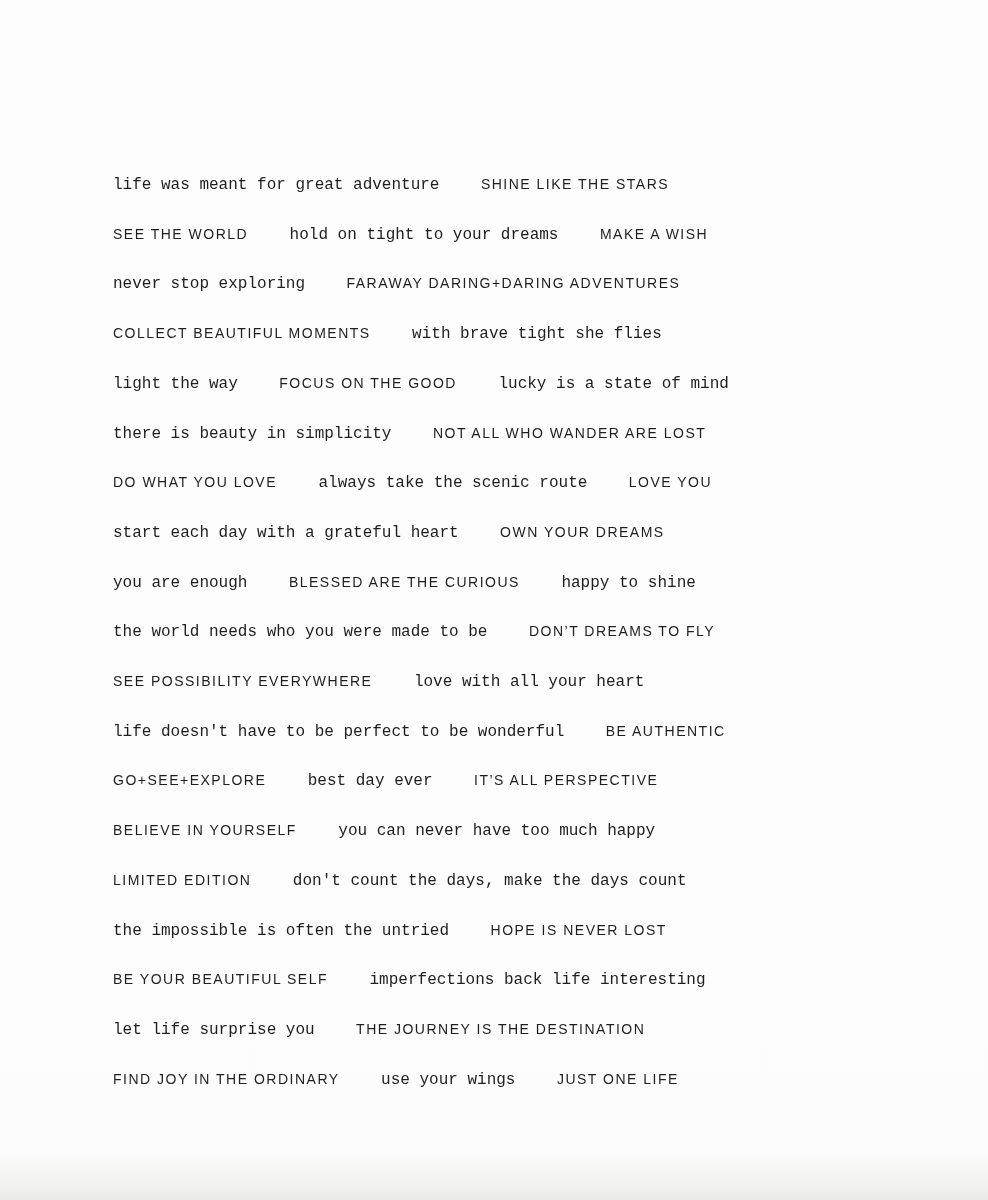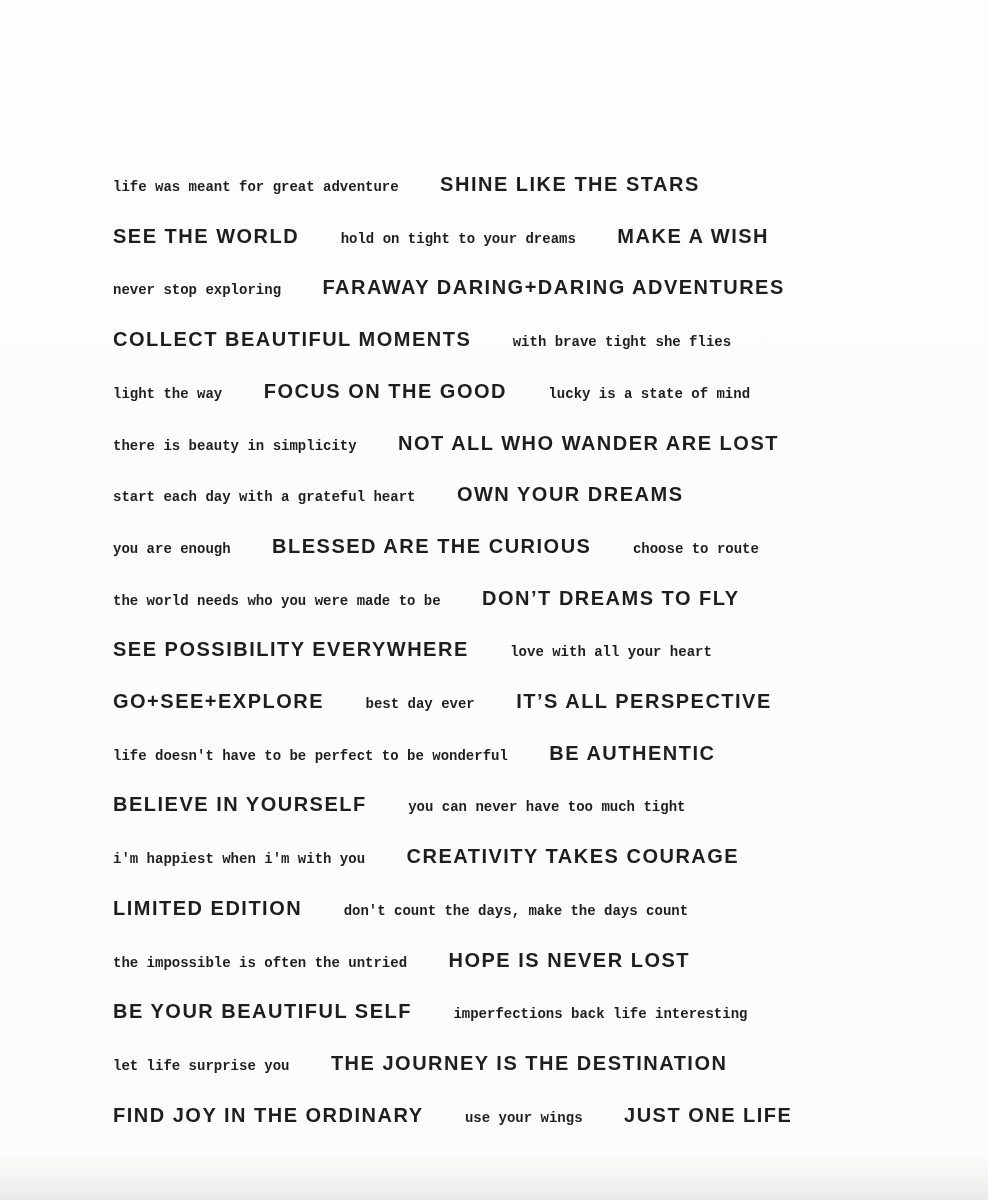--- a/index.html
+++ b/index.html
@@ -26,28 +26,28 @@
   }
   .seg {
     color: #1e1e1e;
     text-rendering: optimizeLegibility;
   }
   .seg + .seg {
     margin-left: 37px;
   }
   .lower {
     font-family: "Liberation Mono", monospace;
-    font-weight: bold;
-    font-size: 14px;
+    font-weight: normal;
+    font-size: 16px;
     letter-spacing: 0px;
   }
   .upper {
     font-family: "Liberation Sans", sans-serif;
-    font-weight: bold;
-    font-size: 20px;
+    font-weight: normal;
+    font-size: 14px;
     letter-spacing: 1.5px;
   }
 </style>
 </head>
 <body>
 
 <div class="poster">
 
   <div class="line">
     <span class="seg lower">life was meant for great adventure</span>
@@ -74,62 +74,63 @@
     <span class="seg lower">light the way</span>
     <span class="seg upper">FOCUS ON THE GOOD</span>
     <span class="seg lower">lucky is a state of mind</span>
   </div>
 
   <div class="line">
     <span class="seg lower">there is beauty in simplicity</span>
     <span class="seg upper">NOT ALL WHO WANDER ARE LOST</span>
   </div>
 
+  <div class="line">
+    <span class="seg upper">DO WHAT YOU LOVE</span>
+    <span class="seg lower">always take the scenic route</span>
+    <span class="seg upper">LOVE YOU</span>
+  </div>
 
   <div class="line">
     <span class="seg lower">start each day with a grateful heart</span>
     <span class="seg upper">OWN YOUR DREAMS</span>
   </div>
 
   <div class="line">
     <span class="seg lower">you are enough</span>
     <span class="seg upper">BLESSED ARE THE CURIOUS</span>
-    <span class="seg lower">choose to route</span>
+    <span class="seg lower">happy to shine</span>
   </div>
 
   <div class="line">
     <span class="seg lower">the world needs who you were made to be</span>
     <span class="seg upper">DON’T DREAMS TO FLY</span>
   </div>
 
   <div class="line">
     <span class="seg upper">SEE POSSIBILITY EVERYWHERE</span>
     <span class="seg lower">love with all your heart</span>
   </div>
 
   <div class="line">
+    <span class="seg lower">life doesn't have to be perfect to be wonderful</span>
+    <span class="seg upper">BE AUTHENTIC</span>
+  </div>
+
+  <div class="line">
     <span class="seg upper">GO+SEE+EXPLORE</span>
     <span class="seg lower">best day ever</span>
     <span class="seg upper">IT’S ALL PERSPECTIVE</span>
   </div>
 
   <div class="line">
-    <span class="seg lower">life doesn't have to be perfect to be wonderful</span>
-    <span class="seg upper">BE AUTHENTIC</span>
+    <span class="seg upper">BELIEVE IN YOURSELF</span>
+    <span class="seg lower">you can never have too much happy</span>
   </div>
 
-  <div class="line">
-    <span class="seg upper">BELIEVE IN YOURSELF</span>
-    <span class="seg lower">you can never have too much tight</span>
-  </div>
-
-  <div class="line">
-    <span class="seg lower">i'm happiest when i'm with you</span>
-    <span class="seg upper">CREATIVITY TAKES COURAGE</span>
-  </div>
 
   <div class="line">
     <span class="seg upper">LIMITED EDITION</span>
     <span class="seg lower">don't count the days, make the days count</span>
   </div>
 
   <div class="line">
     <span class="seg lower">the impossible is often the untried</span>
     <span class="seg upper">HOPE IS NEVER LOST</span>
   </div>

